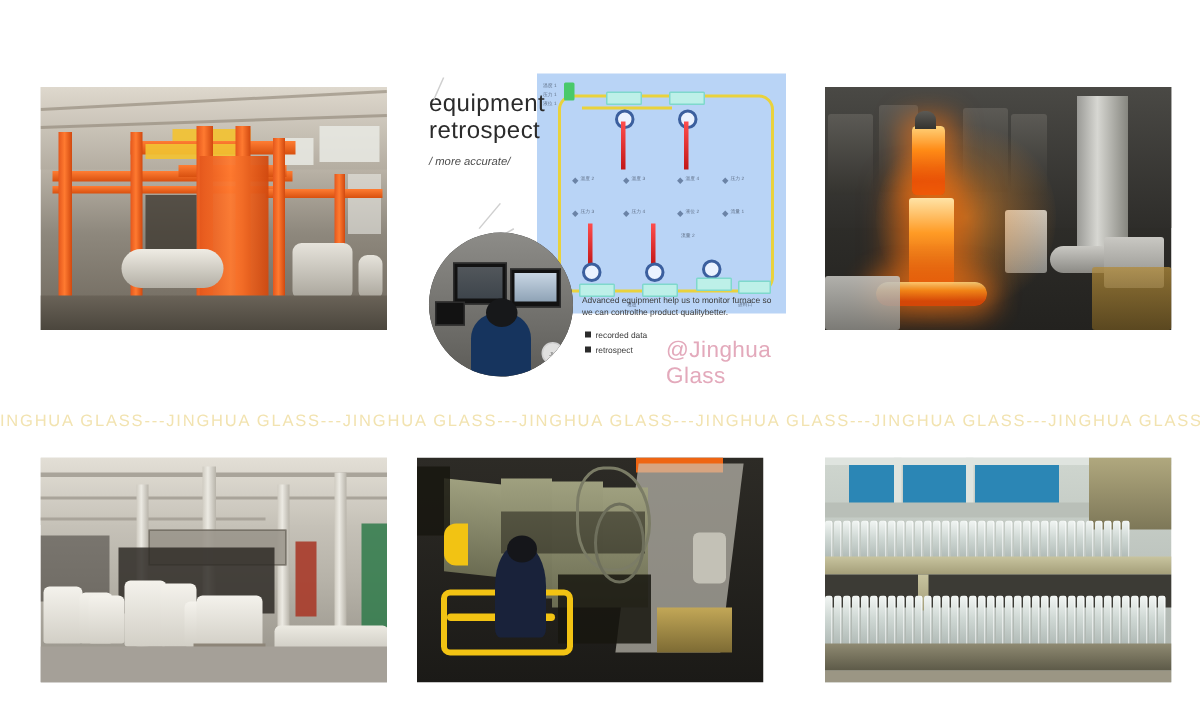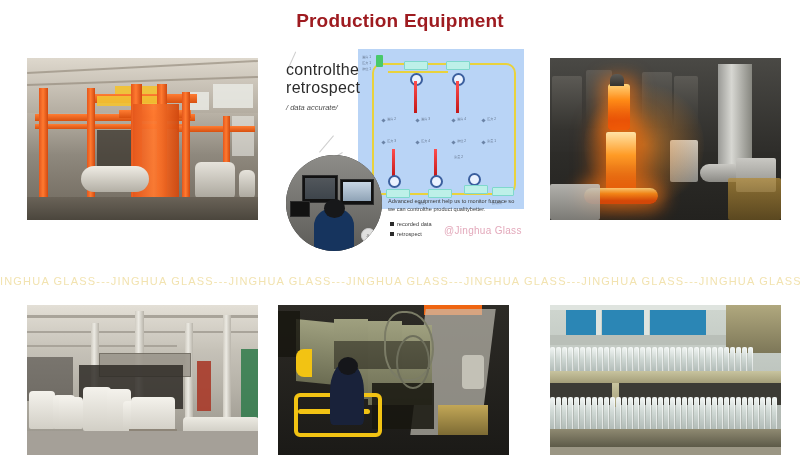--- a/index.html
+++ b/index.html
@@ -62,21 +62,21 @@
       background:#ffffffcc;border:1px solid #cfcfcf;font-size:4px;color:#777;
       display:flex;align-items:center;justify-content:center;}
 
   .mid-head1{position:absolute;left:8px;top:16px;font-size:16px;color:#2b2b2b;letter-spacing:.3px;}
   .mid-head2{position:absolute;left:8px;top:34px;font-size:16px;color:#2b2b2b;letter-spacing:.3px;}
   .mid-sub{position:absolute;left:8px;top:58px;font-size:7.5px;color:#4c4c4c;font-style:italic;}
   .swoosh{position:absolute;border-left:1px solid #cfcfcf;height:16px;transform:rotate(24deg);}
   .mid-para{position:absolute;left:110px;top:152px;width:130px;font-size:5.6px;color:#3b3b3b;line-height:1.5;}
   .mid-li{position:absolute;left:112px;font-size:5.6px;color:#3b3b3b;}
   .mid-li .bul{display:inline-block;width:4px;height:4px;background:#2b2b2b;margin-right:3px;}
-  .mid-wm{position:absolute;left:166px;top:180px;font-size:10px;color:#e3a9bb;letter-spacing:.3px;}
+  .mid-wm{position:absolute;left:166px;top:180px;font-size:15px;color:#e3a9bb;letter-spacing:.3px;}
 
   
   .im3{position:absolute;inset:0;background:linear-gradient(180deg,#3b3a36,#23221f);}
   .i3-bg{position:absolute;left:0;top:0;width:100%;height:58%;
       background:linear-gradient(180deg,#4a4945,#2e2d2a);}
   .i3-mold{position:absolute;background:linear-gradient(180deg,#5c5a55,#34332f);border-radius:2px;}
   .i3-steel{position:absolute;background:linear-gradient(90deg,#9a9a96,#d7d7d2 40%,#86867f);}
   .i3-hot{position:absolute;border-radius:3px;
       background:linear-gradient(180deg,#ffd27a,#ff8c17 35%,#e24a06 80%);
       box-shadow:0 0 16px 8px rgba(255,120,20,.55);}
@@ -129,21 +129,20 @@
   .wm-band{position:absolute;left:0;top:268px;width:800px;height:26px;overflow:hidden;
       display:flex;align-items:center;justify-content:center;}
   .wm-text{white-space:nowrap;font-size:11px;color:#f2e3b0;letter-spacing:1.2px;
       font-family:"Liberation Sans",sans-serif;}
 </style>
 </head>
 <body>
 
 <div class="page">
 
-  <div class="title">Production Equipment</div>
 
   <div class="cell r1 c1">
     <div class="im1">
       <div class="i1-roof"></div>
       <div class="i1-roofline" style="left:0;top:8px;width:100%;transform:rotate(-3deg);"></div>
       <div class="i1-roofline" style="left:0;top:22px;width:100%;transform:rotate(-2deg);"></div>
       <div class="i1-win" style="left:186px;top:26px;width:40px;height:24px;"></div>
       <div class="i1-win" style="left:160px;top:34px;width:22px;height:18px;"></div>
       <div class="i1-win" style="left:205px;top:58px;width:22px;height:40px;opacity:.6"></div>
 
@@ -219,23 +218,23 @@
 
         <div class="sc-box" style="left:28px;top:140px;width:22px;height:7px;"></div>
         <div class="sc-box" style="left:70px;top:140px;width:22px;height:7px;"></div>
         <div class="sc-box" style="left:106px;top:136px;width:22px;height:7px;"></div>
         <div class="sc-box" style="left:134px;top:138px;width:20px;height:7px;"></div>
         <div class="sc-lbl" style="left:60px;top:152px;">通道</div>
         <div class="sc-lbl" style="left:134px;top:152px;">进料口</div>
       </div>
     </div>
 
-    <div class="mid-head1">controlthe</div>
+    <div class="mid-head1">equipment</div>
     <div class="mid-head2">retrospect</div>
-    <div class="mid-sub">/ data accurate/</div>
+    <div class="mid-sub">/ more accurate/</div>
     <div class="swoosh" style="left:14px;top:6px;"></div>
     <div class="swoosh" style="left:48px;top:88px;height:22px;transform:rotate(40deg);"></div>
     <div class="swoosh" style="left:58px;top:104px;height:14px;transform:rotate(60deg);"></div>
 
     <div class="mid-photo">
       <div class="mp-wall"></div>
       <div class="mp-mon" style="left:16px;top:20px;width:34px;height:26px;">
         <div class="mp-scr" style="left:2px;top:2px;width:30px;height:21px;opacity:.35"></div>
       </div>
       <div class="mp-mon" style="left:54px;top:24px;width:32px;height:24px;">

